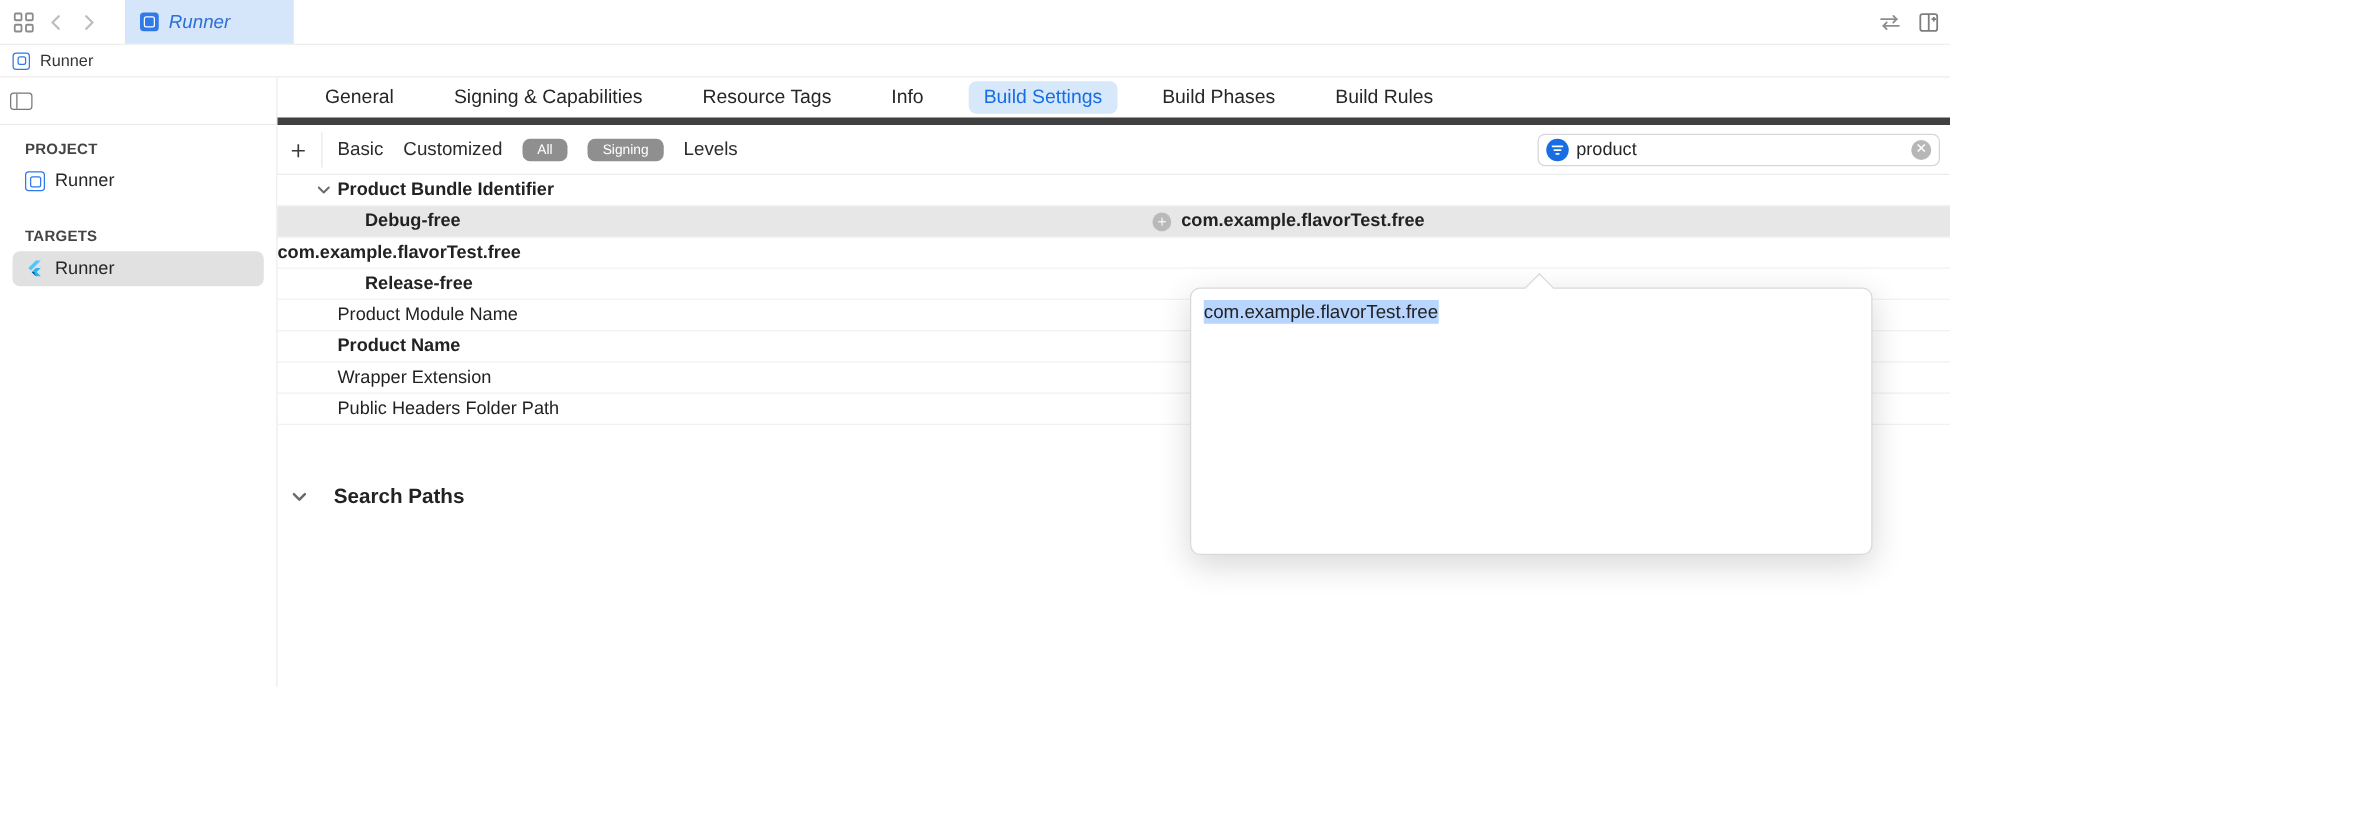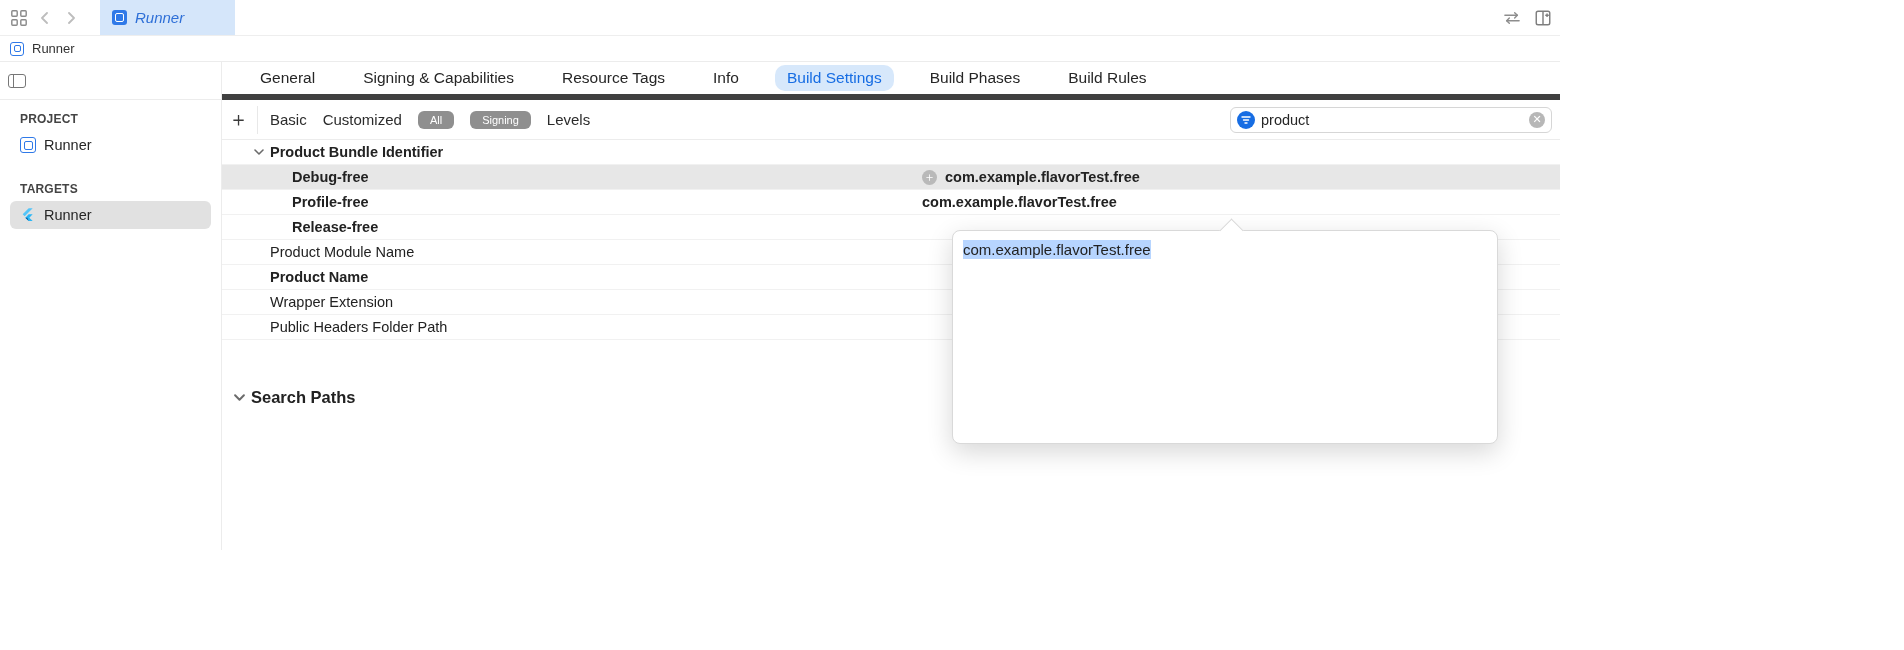--- a/index.html
+++ b/index.html
@@ -37,21 +37,21 @@
   .sidebar-section { padding: 12px 10px 4px 20px; font-size: 12px; font-weight: 700; color: #444; letter-spacing: 0.2px; }
   .sidebar-item { height: 28px; margin: 1px 10px; border-radius: 6px; display: flex; align-items: center; gap: 8px; padding-left: 10px; font-size: 14.5px; color: #262626; }
   .sidebar-item.selected { background: #e1e1e1; }
   .flutter-icon { width: 16px; height: 16px; position:relative; }
   .flutter-icon svg { width:16px; height:16px; }
 
   
   .content { flex: 1; display: flex; flex-direction: column; position: relative; }
   .tabs2 { height: 38px; display: flex; align-items: center; gap: 24px; padding-left: 26px; border-bottom: 6px solid #404040; font-size: 15.5px; color: #262626; }
   .tabs2 .tab2 { padding: 4px 12px; border-radius: 6px; cursor: default; }
-  .tabs2 .tab2.active { background: #d7e8fb; color: #176de3; font-weight: 500; border-radius: 10px; }
+  .tabs2 .tab2.active { background: #d7e8fb; color: #176de3; font-weight: 500; }
 
   .filterbar { height: 40px; display: flex; align-items: center; gap: 16px; padding-left: 8px; border-bottom: 1px solid #ececec; }
   .plus-btn { width: 28px; height: 28px; display:flex; align-items:center; justify-content:center; color:#3a3a3a; font-size: 20px; border-right: 1px solid #e8e8e8; padding-right: 10px; margin-right: -4px;}
   .filter-text { font-size: 15px; color: #2b2b2b; }
   .pill { background: #8f8f8f; color: #fff; font-size: 11px; padding: 3px 12px; border-radius: 6px; font-weight: 500; }
   .filterbar-spacer { flex: 1; }
   .search-wrap { display: flex; align-items:center; width: 322px; height: 26px; border: 1px solid #d6d6d6; border-radius: 6px; margin-right: 8px; padding: 0 6px; gap: 6px; }
   .filter-chip { width: 18px; height: 18px; background:#176de3; border-radius: 50%; display:flex; align-items:center; justify-content:center; }
   .filter-chip svg { width:10px;height:10px; }
   .search-input { flex:1; border:none; outline:none; font-size: 14.5px; color:#262626; background: transparent; }
@@ -68,21 +68,21 @@
   .row.header .placeholder { color:#a7a7a7; font-weight: 700; }
   .row.sub { }
   .row.sub .name { margin-left: 70px; font-weight: 700; }
   .row.sub .val { font-weight: 700; }
   .row.sub.selected { background: #e7e7e7; }
   .row.plain .name { margin-left: 48px; font-weight: 400; }
   .row.plain.bold .name { font-weight: 700; }
   .row .addcircle { width:15px; height:15px; border-radius:50%; background:#b9b9b9; color:#fff; display:flex; align-items:center; justify-content:center; font-size:12px; margin-right: 8px; }
   .row .v-inner { display:flex; align-items:center; }
 
-  .section-row { height: 42px; display:flex; align-items:center; gap:6px; padding-left: 12px; font-size: 16.5px; font-weight: 700; color:#222; margin-top: 36px; }
+  .section-row { height: 42px; display:flex; align-items:center; gap:22px; padding-left: 12px; font-size: 16.5px; font-weight: 700; color:#222; margin-top: 36px; }
   .section-row .chev { color:#666; font-size: 13px; }
 
   
   .popover { position:absolute; left: 730px; top: 90px; width: 546px; height: 214px; background:#fff; border:1px solid #d9d9d9; border-radius: 8px; box-shadow: 0 8px 26px rgba(0,0,0,0.16); }
   .popover::before { content:''; position:absolute; top:-9px; left: 270px; width: 16px; height: 16px; background:#fff; border-left:1px solid #d9d9d9; border-top:1px solid #d9d9d9; transform: rotate(45deg); }
   .sel-hl { background:#b7d5ff; padding: 1px 0; }
 
   svg { display:block; }
 </style>
 </head>
@@ -214,23 +214,20 @@
               <span class="name">Debug-free</span>
             </div>
           <div class="v">
               <div class="v-inner">
             <span class="addcircle">＋</span>
             <span class="val">com.example.flavorTest.free</span>
           </div>
             </div>
         </div>
         <div class="row sub">
-          <div class="k">
-              <span class="name">Profile-free</span>
-            </div>
           <div class="v"><span class="val">com.example.flavorTest.free</span></div>
         </div>
         <div class="row sub">
           <div class="k">
               <span class="name">Release-free</span>
             </div>
           <div class="v"><span class="val"></span></div>
         </div>
 
         <div class="row plain">

